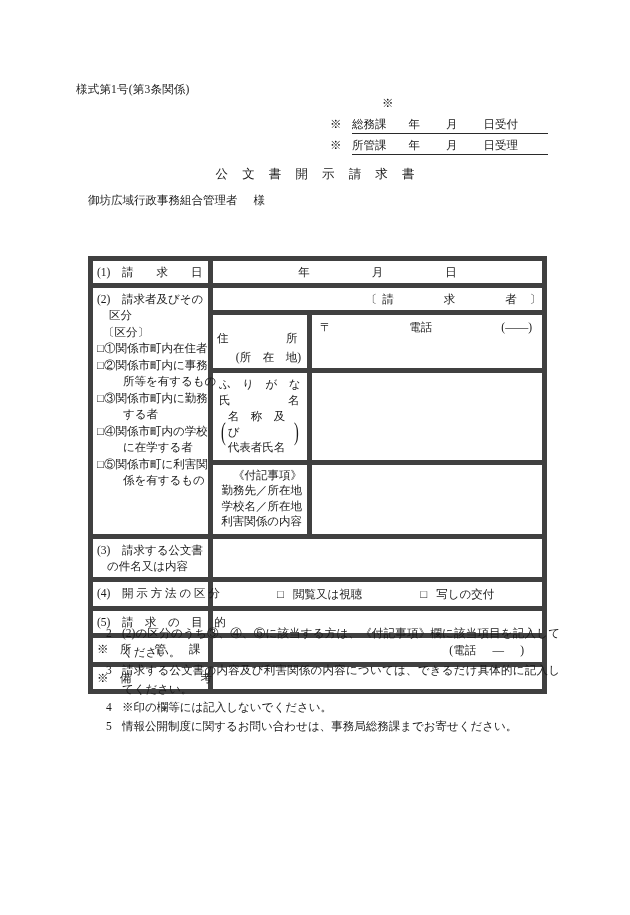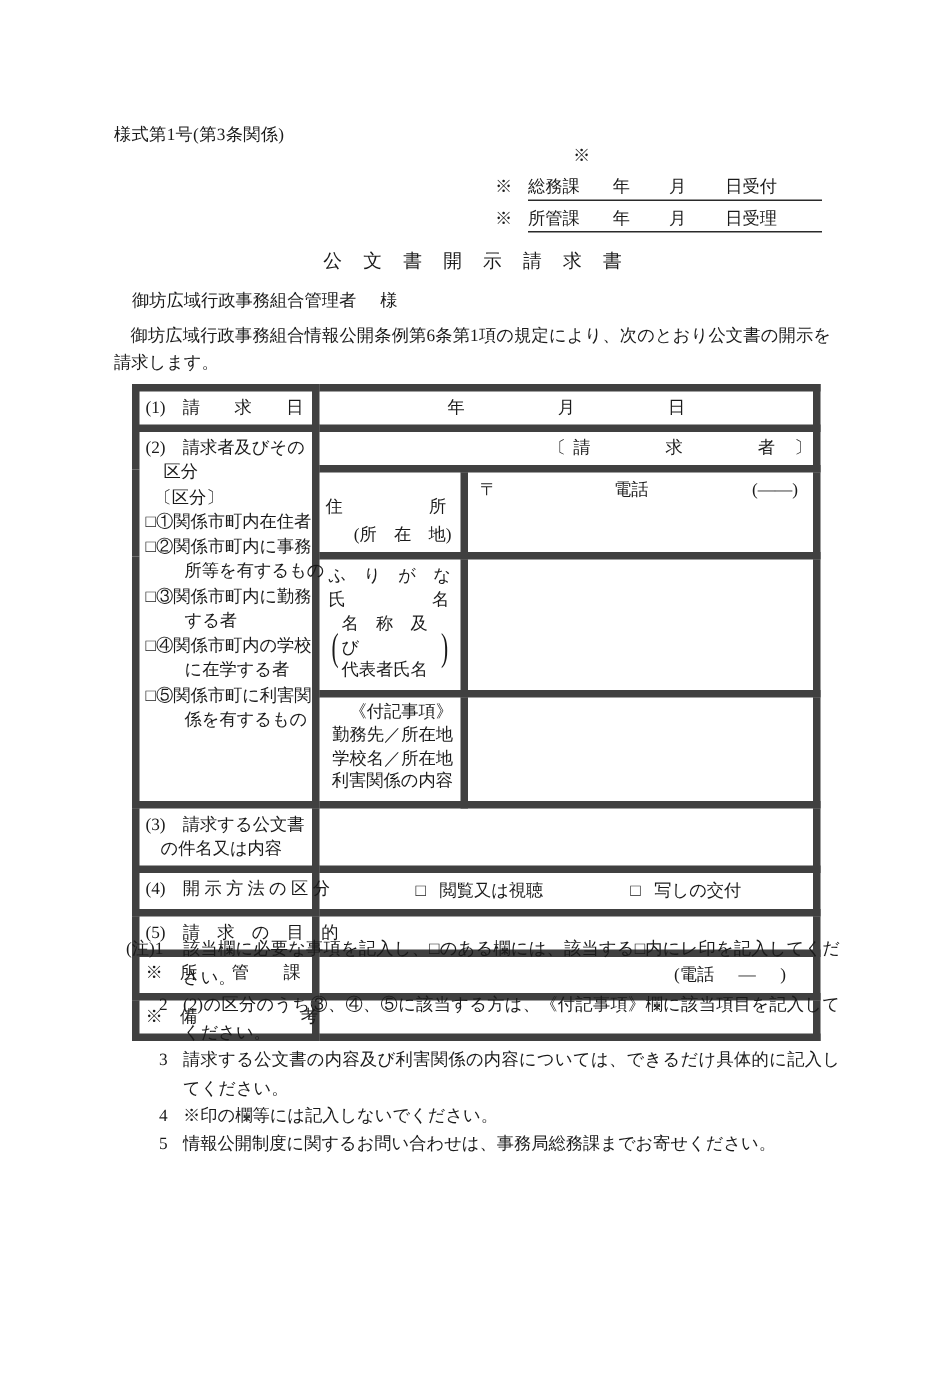--- a/index.html
+++ b/index.html
@@ -263,21 +263,20 @@
       </span>
     </div>
   </div>
 
   <div class="doc-title">公 文 書 開 示 請 求 書</div>
 
   <div class="addressee">
     <span>御坊広域行政事務組合管理者</span><span class="hon">様</span>
   </div>
 
-  <div class="intro">御坊広域行政事務組合情報公開条例第6条第1項の規定により、次のとおり公文書の開示を請求します。</div>
 
   <table class="tbl">
     <colgroup>
       <col class="c-label">
       <col class="c-sub">
       <col>
     </colgroup>
     <tbody>
 
       <tr>
@@ -438,24 +437,20 @@
       <tr>
         <td>
           <div class="lab">※　備　　　　　　考</div>
         </td>
         <td colspan="2">&nbsp;</td>
       </tr>
     </tbody>
   </table>
 
   <div class="notes">
-    <div class="note-row first">
-      <span class="num"><span>(注)</span><span>1</span>　</span>
-      <span class="txt">該当欄に必要な事項を記入し、□のある欄には、該当する□内にレ印を記入してください。</span>
-    </div>
     <div class="note-row rest">
       <span class="num">2</span>
       <span class="txt">(2)の区分のうち③、④、⑤に該当する方は、《付記事項》欄に該当項目を記入してください。</span>
     </div>
     <div class="note-row rest">
       <span class="num">3</span>
       <span class="txt">請求する公文書の内容及び利害関係の内容については、できるだけ具体的に記入してください。</span>
     </div>
     <div class="note-row rest">
       <span class="num">4</span>

